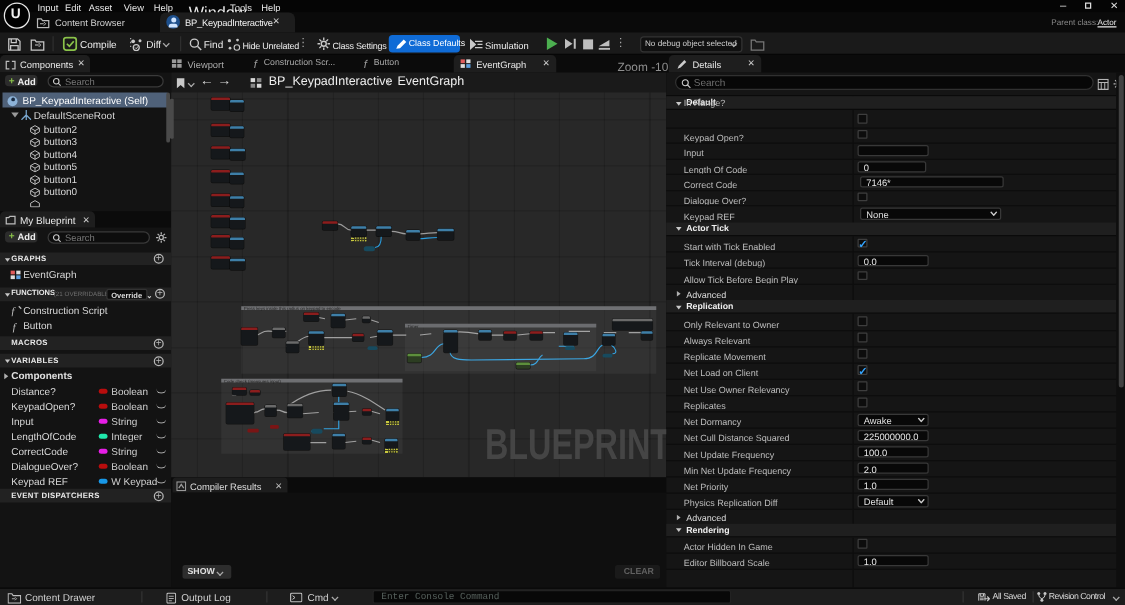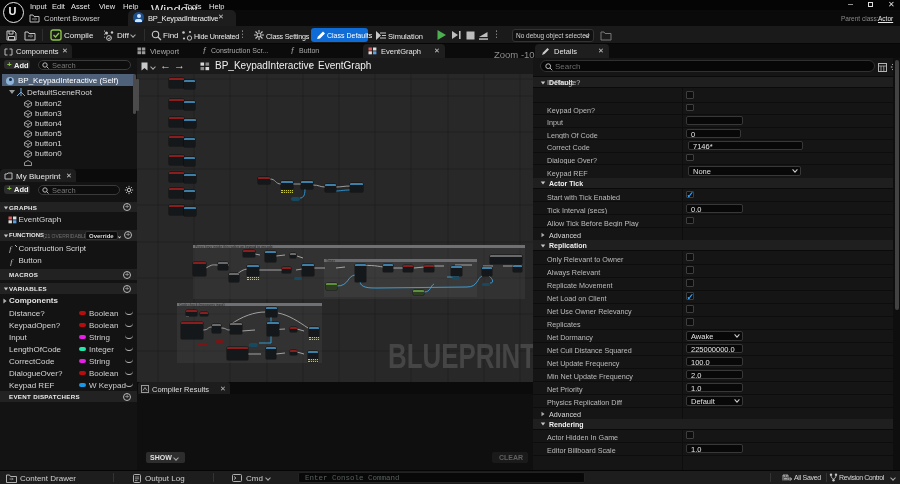--- a/index.html
+++ b/index.html
@@ -599,21 +599,21 @@
       <path d="M0.5 0.5 L3.5 4 L6.5 0.5" fill="none" stroke="#ccc" stroke-width="1.3"></path>
     </svg>
 
 <div class="hdrrow" style="top:119.5px"></div>
 <div class="tri trid" style="left:7px;top:123px;transform:scale(0.75)"></div>
 <div class="tx" style="left:16px;top:121.5px;font-size:7px;font-weight:bold;color:#efefef">Actor Tick</div>
 <div class="lbl" style="left:14px;top:134.5px">Start with Tick Enabled</div>
     <div class="cb" style="left:153px;top:132.5px"></div>
     <div class="chk" style="left:153.5px;top:133px">✓</div>
 <div class="a" style="left:0;top:143px;right:7px;height:1px;background:#0d0d0d"></div>
-<div class="lbl" style="left:14px;top:147.5px">Tick Interval (secs)</div>
+<div class="lbl" style="left:14px;top:147.5px">Tick Interval (debug)</div>
     <div class="fld" style="left:153px;top:145.5px;width:57px;height:9px">0.0</div>
 <div class="a" style="left:0;top:156px;right:7px;height:1px;background:#0d0d0d"></div>
 <div class="lbl" style="left:14px;top:160.5px">Allow Tick Before Begin Play</div>
     <div class="cb" style="left:153px;top:158.5px"></div>
 <div class="a" style="left:0;top:169px;right:7px;height:1px;background:#0d0d0d"></div>
 <div class="tri trir" style="left:8px;top:173.5px;transform:scale(0.75)"></div>
 <div class="lbl" style="left:16px;top:172.5px;color:#dadada">Advanced</div>
 
 <div class="hdrrow" style="top:182px"></div>
 <div class="tri trid" style="left:7px;top:185.5px;transform:scale(0.75)"></div>

